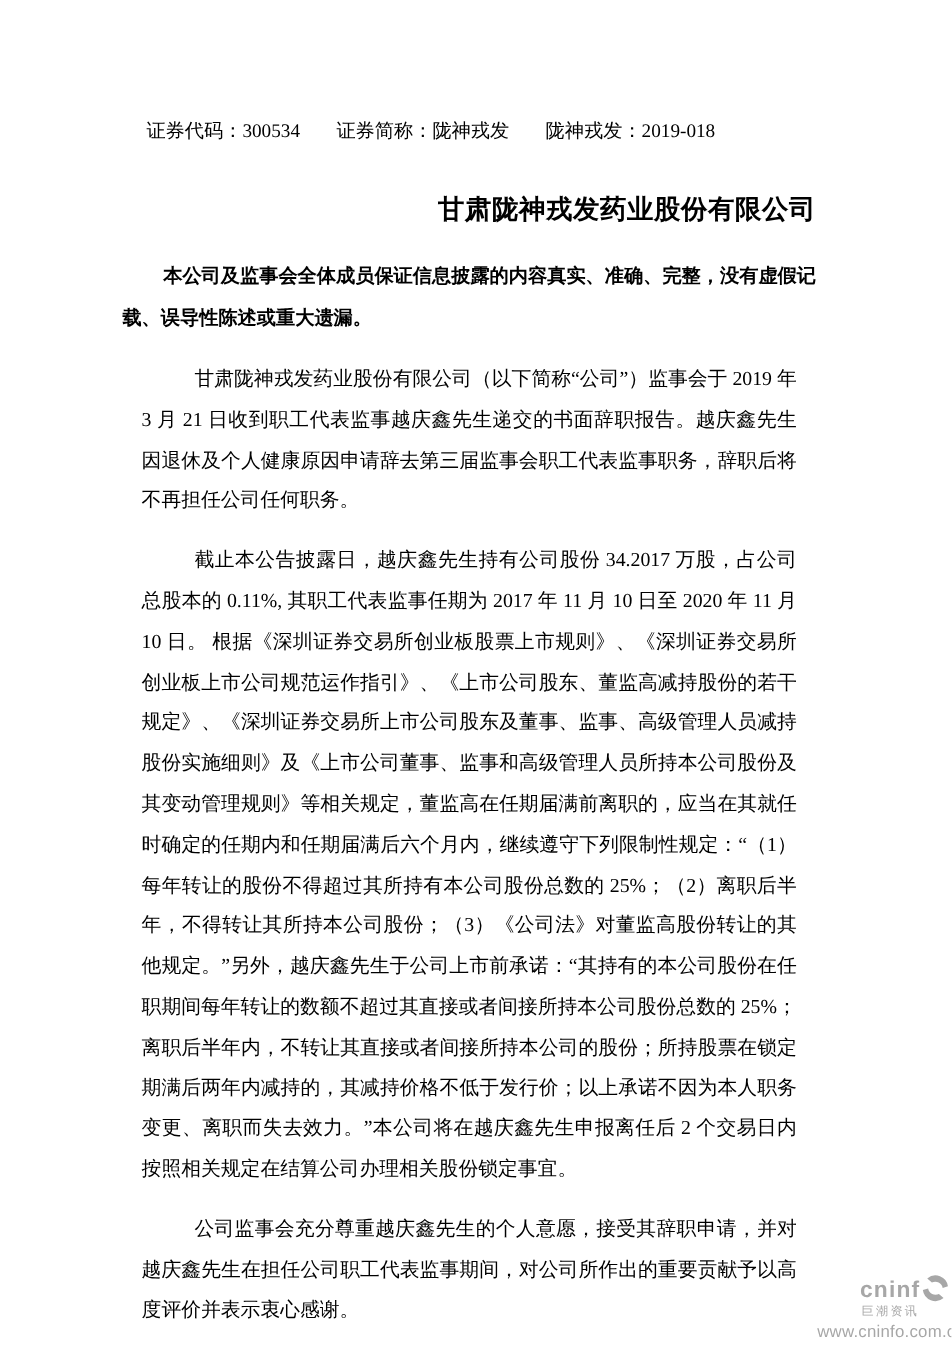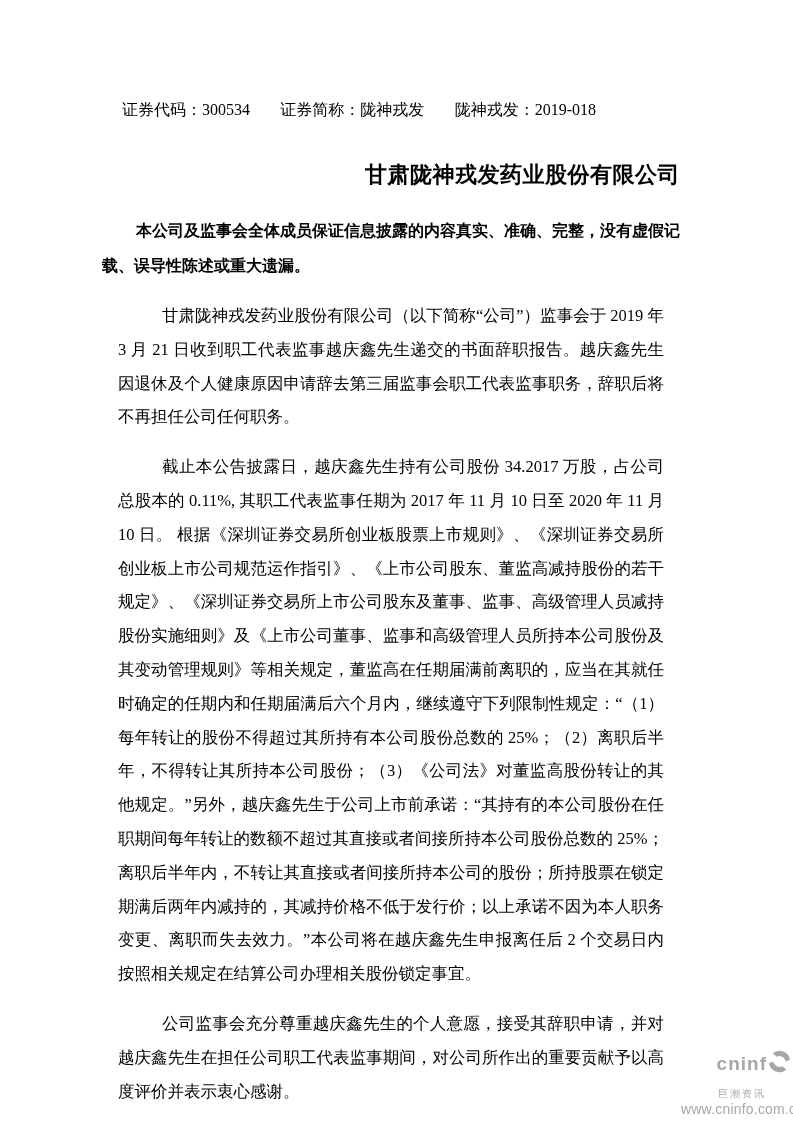--- a/index.html
+++ b/index.html
@@ -81,21 +81,21 @@
     letter-spacing: 1px;
   }
   .cninfo-swirl {
     width: 23px;
     height: 23px;
     margin-left: 1px;
   }
   .cninfo-cn {
     font-size: 10px;
     letter-spacing: 2px;
-    margin-top: 16px;
+    margin-top: 4px;
     margin-right: 25px;
     text-align: right;
   }
   .cninfo-url {
     font-size: 14px;
     margin-top: 3px;
     margin-right: 1px;
     letter-spacing: 0.2px;
   }
 </style>

